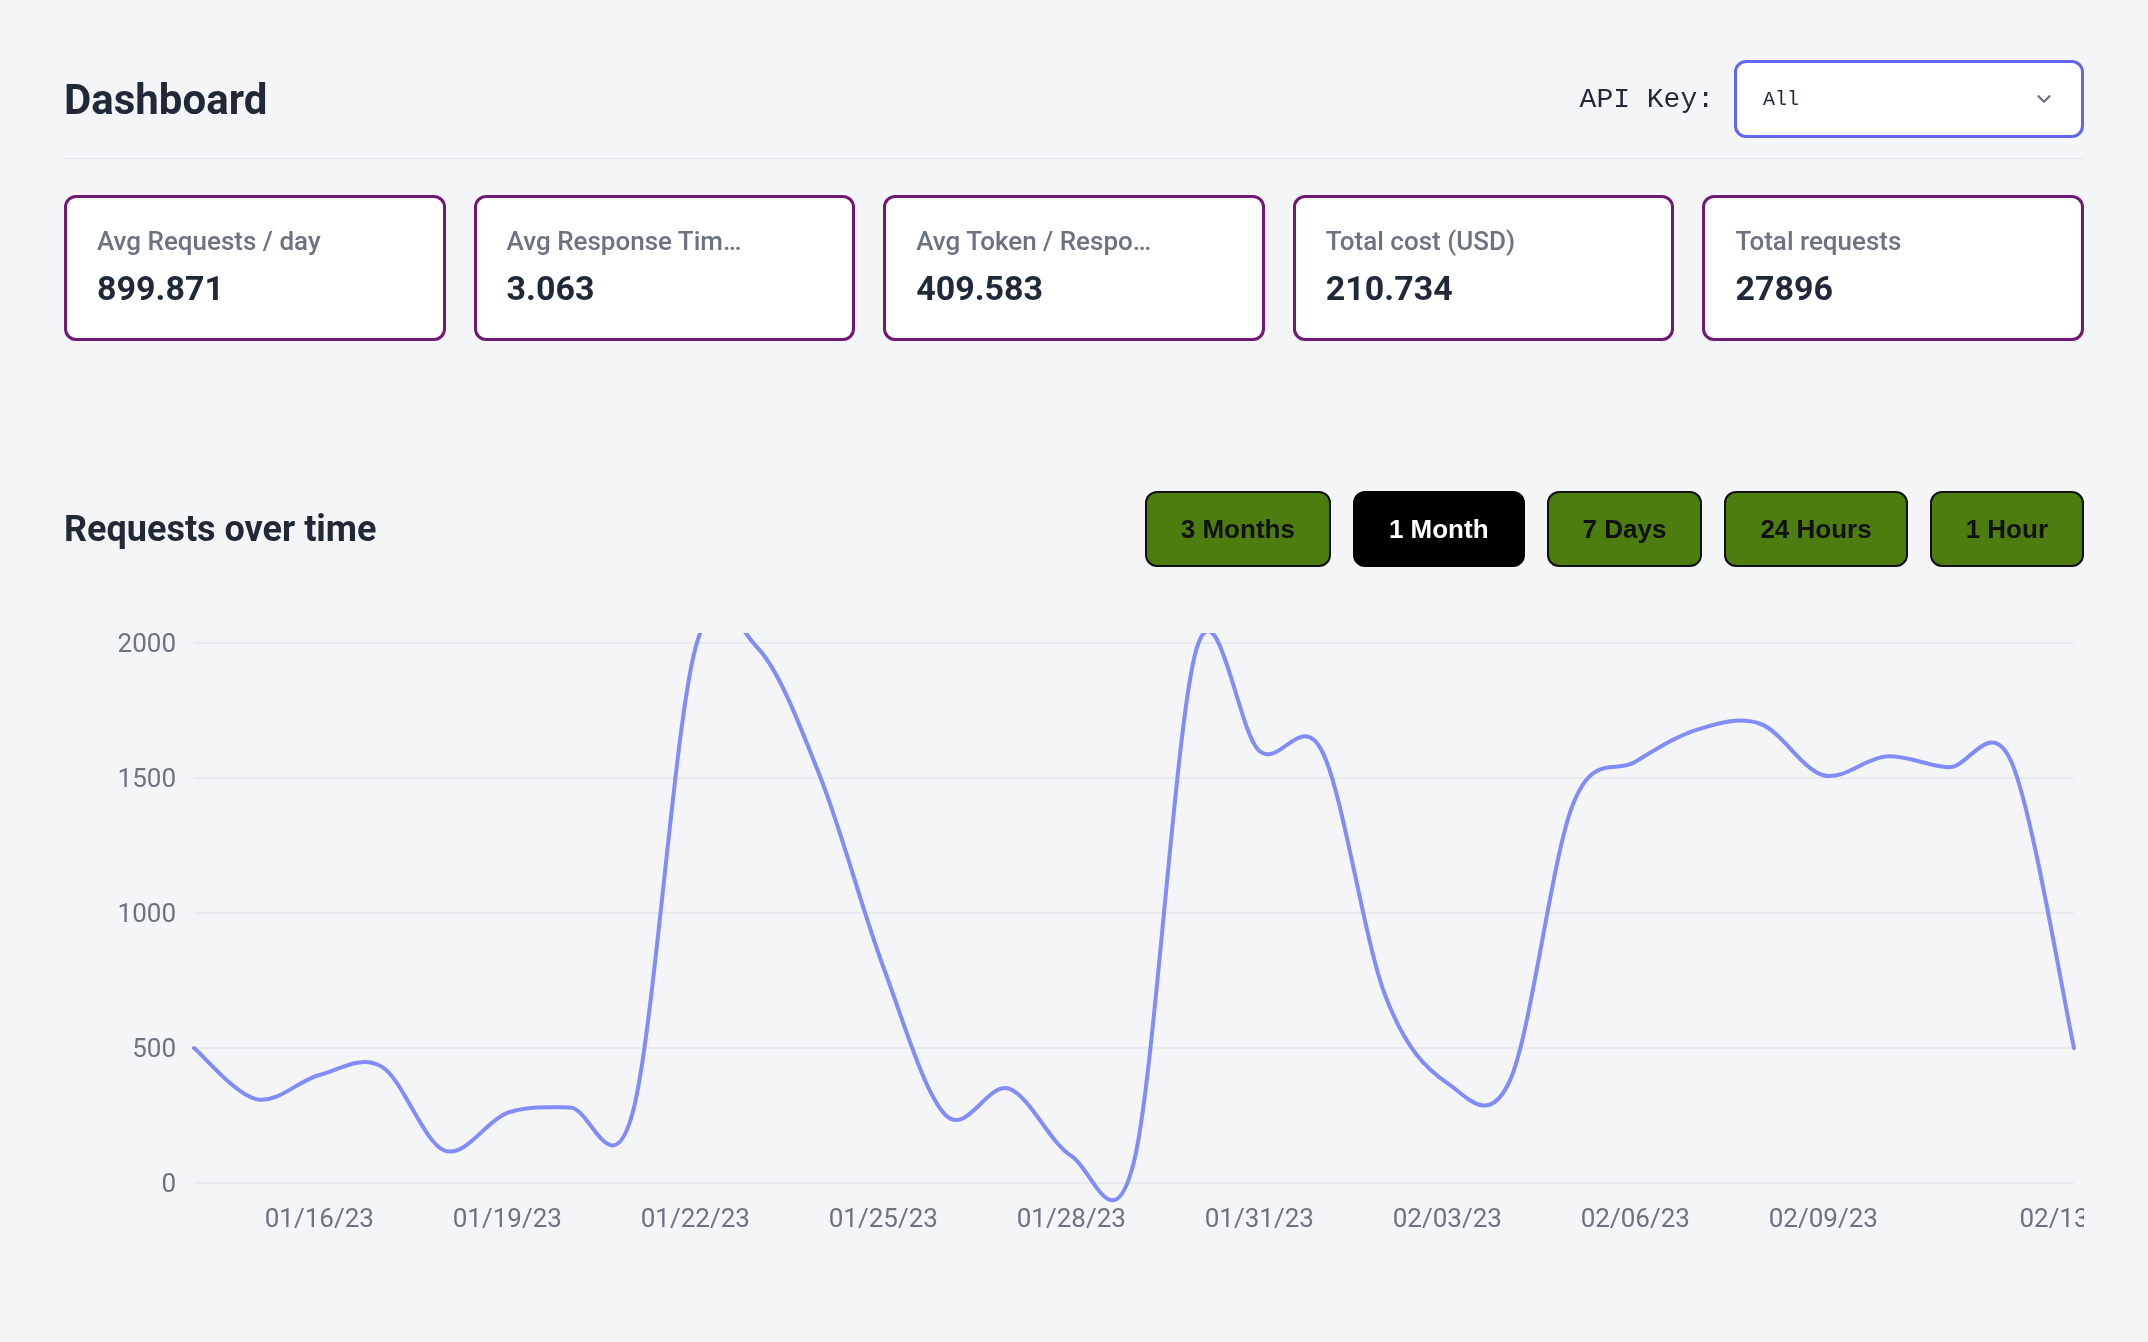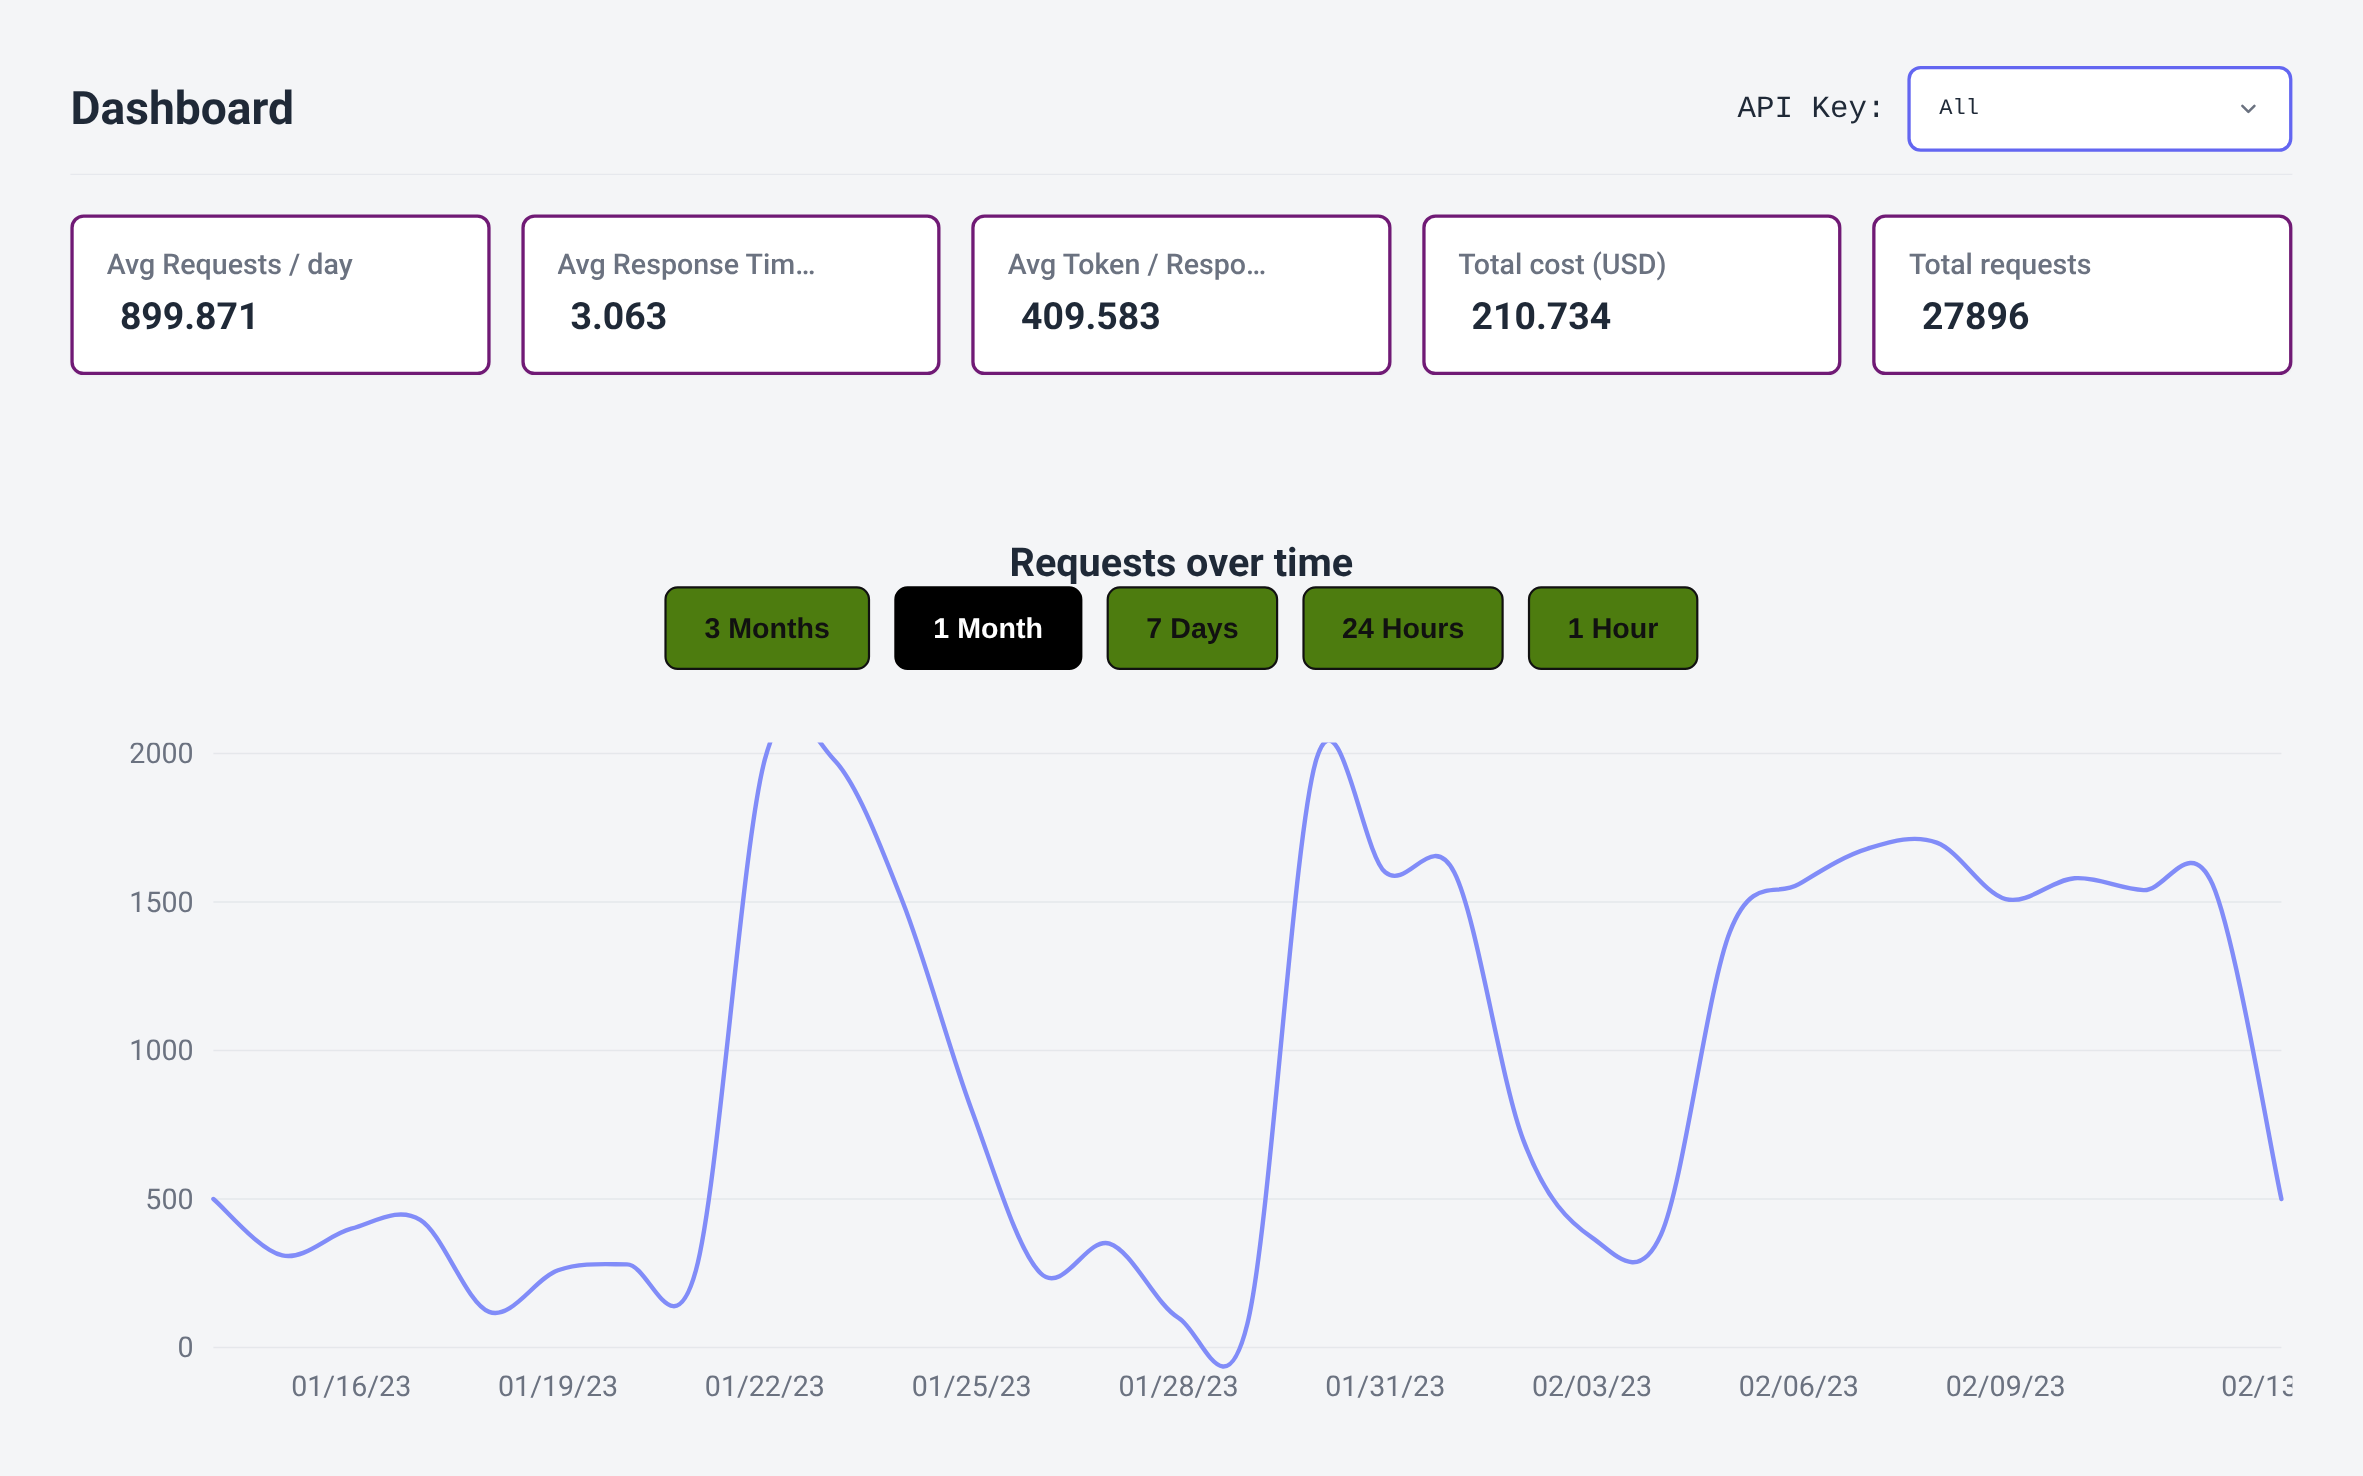--- a/index.html
+++ b/index.html
@@ -73,28 +73,26 @@
     color: #6b7280;
     white-space: nowrap;
     overflow: hidden;
     text-overflow: ellipsis;
     margin-bottom: 12px;
   }
   .stat-value {
     font-size: 34px;
     font-weight: 700;
     color: #1f2937;
-    margin-left: 12px;
   }
   .chart-header-row {
     display: flex;
     justify-content: space-between;
     align-items: center;
     margin-bottom: 66px;
-    flex-direction: column;
   }
   .chart-title {
     font-size: 36px;
     font-weight: 700;
     color: #1f2937;
   }
   .range-buttons {
     display: flex;
     gap: 22px;
   }

